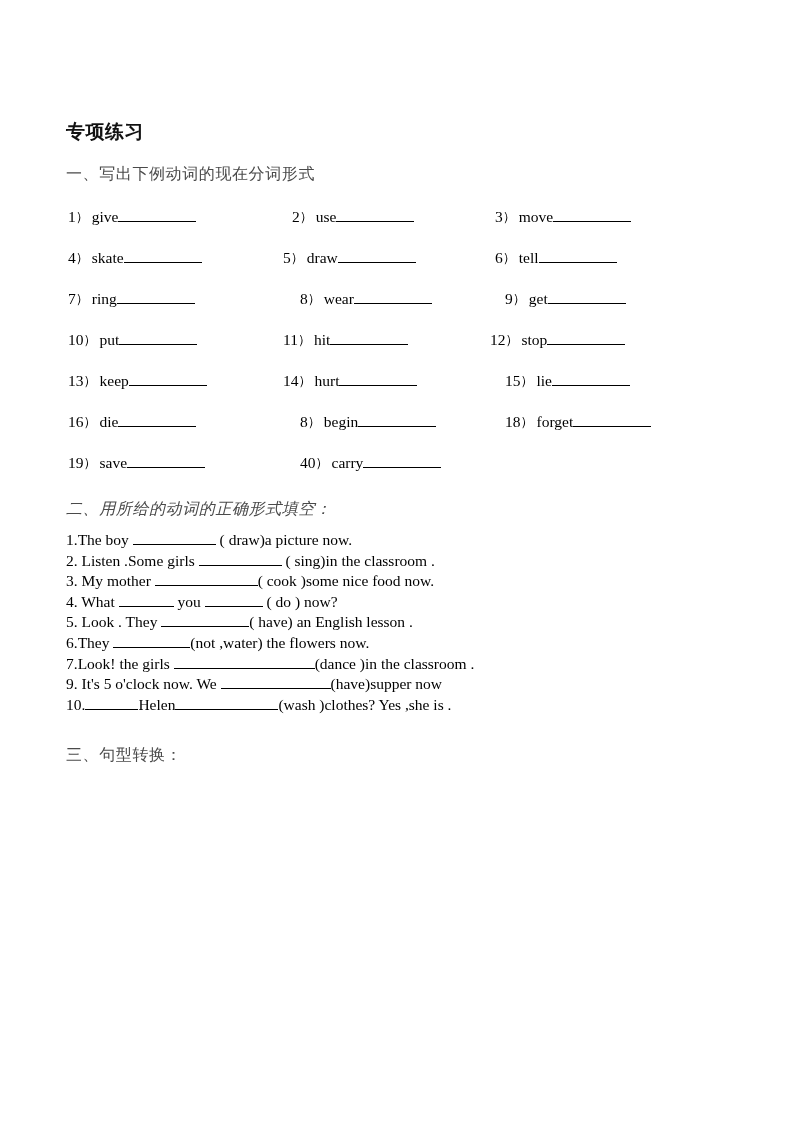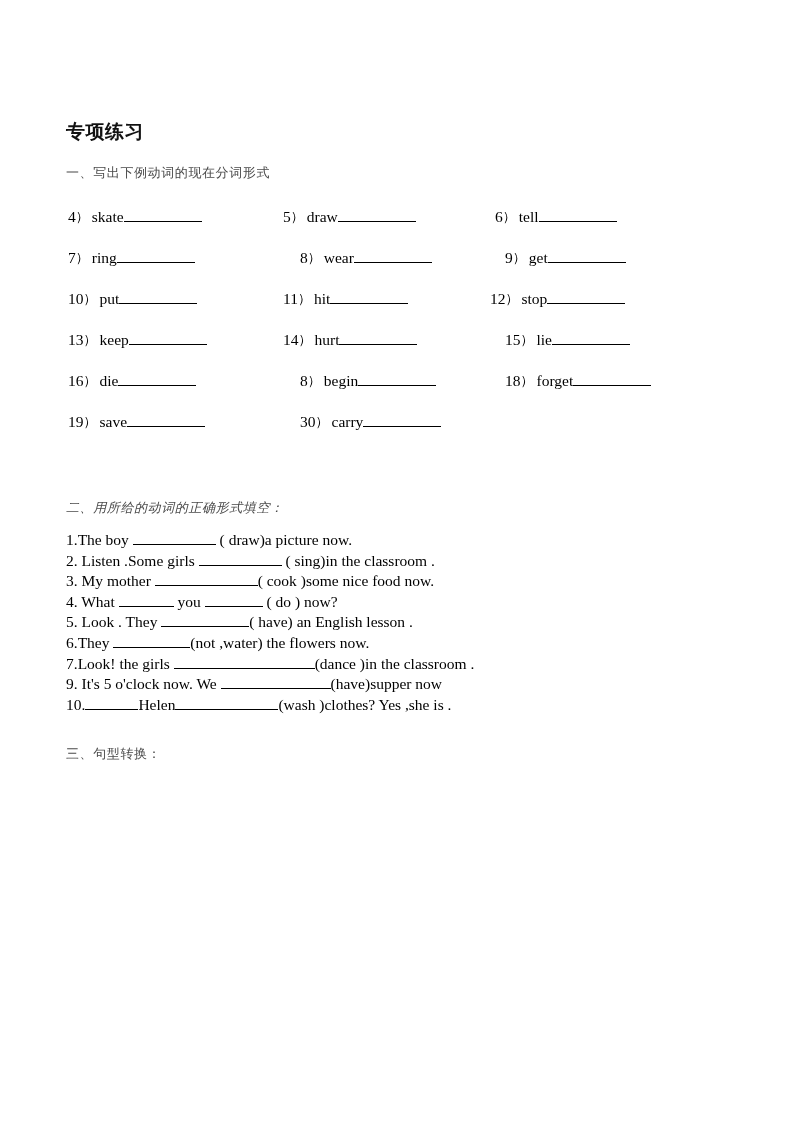--- a/index.html
+++ b/index.html
@@ -33,21 +33,21 @@
     font-weight: bold;
     letter-spacing: 0.5px;
     color: #111111;
     white-space: nowrap;
   }
 
   
   .cn-heading {
     position: absolute;
     left: 66px;
-    font-size: 13px;
+    font-size: 16px;
     color: #4a4a4a;
     letter-spacing: 0.6px;
     white-space: nowrap;
   }
   #cn-heading-1 { top: 164px; }
   #cn-heading-2 { top: 499px; font-style: italic; }
   #cn-heading-3 { top: 745px; }
 
   
   .verb-grid {
@@ -120,20 +120,31 @@
 <body>
 
 <div class="page">
 
   <div class="doc-title">专项练习</div>
 
   <div class="cn-heading" id="cn-heading-1">一、写出下例动词的现在分词形式</div>
 
   <div class="verb-grid">
 
+    <div class="verb-row">
+      <div class="verb-cell col-a">
+        <span class="num">1</span><span class="paren">）</span><span class="word">give</span><span class="blank" style="width:78px"></span>
+      </div>
+      <div class="verb-cell col-b">
+        <span class="num">2</span><span class="paren">）</span><span class="word">use</span><span class="blank" style="width:78px"></span>
+      </div>
+      <div class="verb-cell col-c">
+        <span class="num">3</span><span class="paren">）</span><span class="word">move</span><span class="blank" style="width:78px"></span>
+      </div>
+    </div>
 
     <div class="verb-row">
       <div class="verb-cell col-a">
         <span class="num">4</span><span class="paren">）</span><span class="word">skate</span><span class="blank" style="width:78px"></span>
       </div>
       <div class="verb-cell col-b-i">
         <span class="num">5</span><span class="paren">）</span><span class="word">draw</span><span class="blank" style="width:78px"></span>
       </div>
       <div class="verb-cell col-c">
         <span class="num">6</span><span class="paren">）</span><span class="word">tell</span><span class="blank" style="width:78px"></span>
@@ -186,21 +197,21 @@
       <div class="verb-cell col-c-j">
         <span class="num">18</span><span class="paren">）</span><span class="word">forget</span><span class="blank" style="width:78px"></span>
       </div>
     </div>
 
     <div class="verb-row">
       <div class="verb-cell col-a">
         <span class="num">19</span><span class="paren">）</span><span class="word">save</span><span class="blank" style="width:78px"></span>
       </div>
       <div class="verb-cell col-b-j">
-        <span class="num">30</span><span class="paren">）</span><span class="word">carry</span><span class="blank" style="width:78px"></span>
+        <span class="num">40</span><span class="paren">）</span><span class="word">carry</span><span class="blank" style="width:78px"></span>
       </div>
     </div>
 
   </div>
 
   <div class="cn-heading" id="cn-heading-2">二、用所给的动词的正确形式填空：</div>
 
   <div class="sentences">
 
     <div class="sentence"><span>1.</span><span>The boy </span><span class="sblank" style="width:83px"></span><span> ( draw)a picture now.</span></div>

